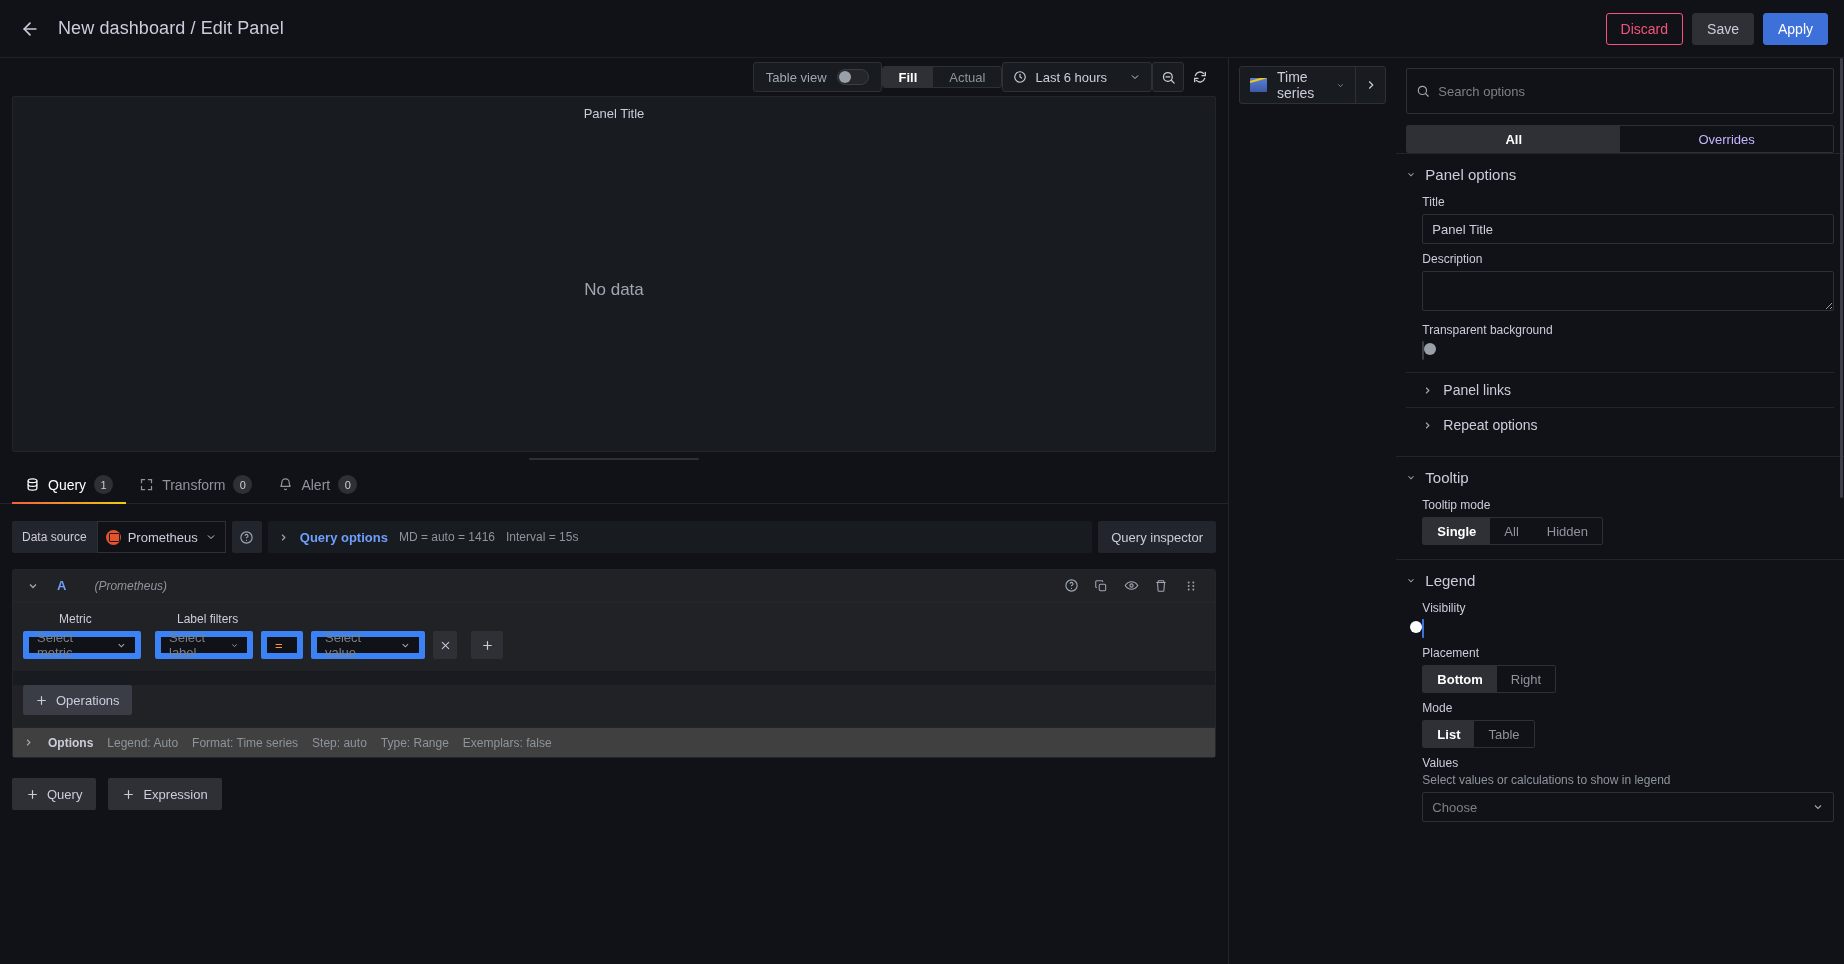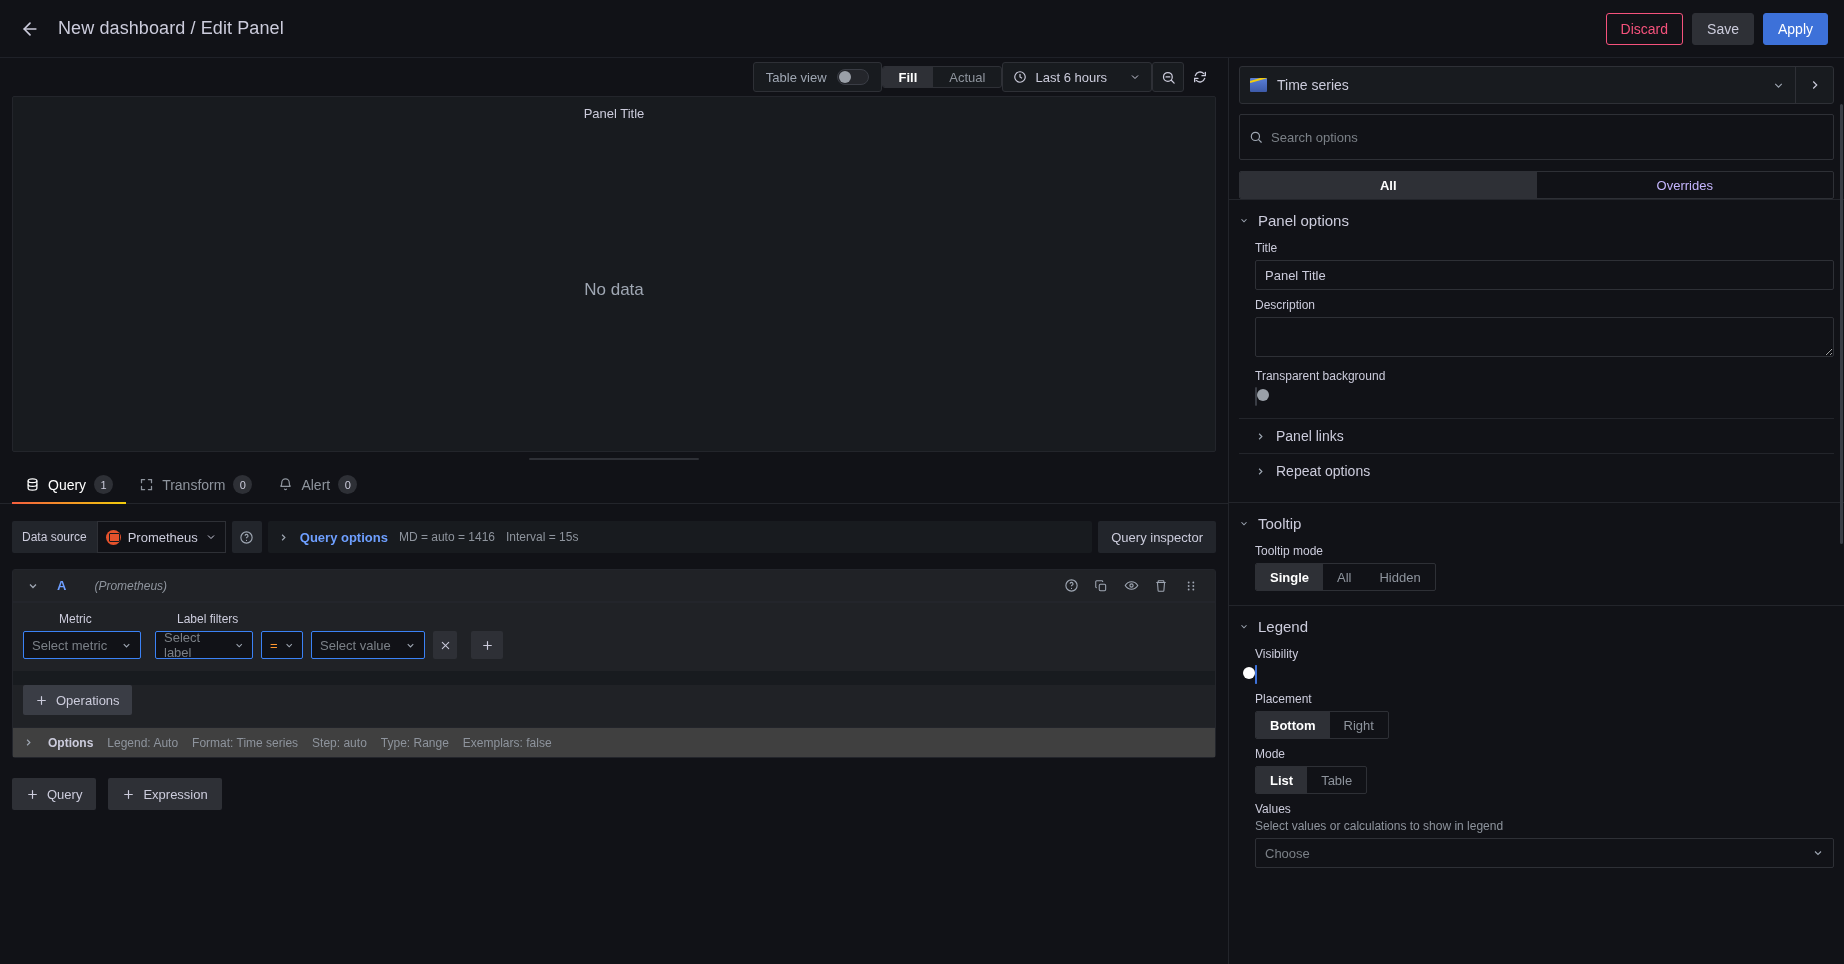--- a/index.html
+++ b/index.html
@@ -35,21 +35,21 @@
     padding: 0 14px; cursor: pointer; border: 1px solid transparent;
     font-family: "Liberation Sans", sans-serif;
   }
   .btn-discard { color: #f5527c; border-color: #f5527c; background: transparent; }
   .btn-save { color: #ccccdc; background: #2e3036; border-color: #2e3036; margin-left: 9px; }
   .btn-apply { color: #ffffff; background: #3d71d9; border-color: #3d71d9; margin-left: 9px; }
 
   
   .body { flex: 1 1 auto; display: flex; min-height: 0; }
   .left { width: 1228px; flex: 0 0 1228px; display: flex; flex-direction: column; min-width: 0; }
-  .right { flex: 1 1 auto; border-left: 1px solid #23252b; background: #111217; display: flex; flex-direction: column; min-width: 0; }
+  .right { flex: 1 1 auto; border-left: 1px solid #23252b; background: #111217; display: flex; flex-direction: row; min-width: 0; }
 
   
   .viz-toolbar {
     height: 38px; flex: 0 0 38px; display: flex; align-items: center;
     justify-content: flex-end; gap: 0; padding: 0 12px 0 0;
   }
   .seg-group {
     display: inline-flex; align-items: center; height: 22px;
     border: 1px solid #2e3036; border-radius: 3px; background: #181b1f; overflow: hidden;
   }
@@ -183,21 +183,21 @@
   .bc-group { display: inline-flex; height: 26px; border: 1px solid #2e3036; border-radius: 2px; overflow: hidden; }
   .bc-btn { padding: 0 12px; display: inline-flex; align-items: center; font-size: 12px; color: #8e949d; cursor: pointer; }
   .bc-btn.active { background: #2e3036; color: #ffffff; }
 
   .qbuilder { background: #202226; border-top: 1px solid #23252b; padding: 9px 10px 12px 10px; }
   .fld-labels { display: flex; gap: 0; font-size: 12px; color: #ccccdc; margin-bottom: 5px; }
   .fld-labels .l1 { width: 118px; margin-left: 36px; }
   .fld-row { display: flex; align-items: center; gap: 8px; }
   .select {
     height: 28px; display: inline-flex; align-items: center; justify-content: space-between; gap: 6px;
-    background: #111217; border: 1px solid #3b82f6; border-radius: 2px;
+    background: #111217; border: 6px solid #3b82f6; border-radius: 2px;
     padding: 0 8px; font-size: 13px; color: #7b8087; cursor: pointer;
   }
   .select.w-metric { width: 118px; }
   .select.w-label { width: 98px; }
   .select.w-op { width: 42px; color: #ff9830; }
   .select.w-value { width: 114px; }
   .sq-btn {
     width: 24px; height: 28px; display: inline-flex; align-items: center; justify-content: center;
     background: #2e3036; color: #ccccdc; font-size: 13px; border-radius: 2px; cursor: pointer;
   }

